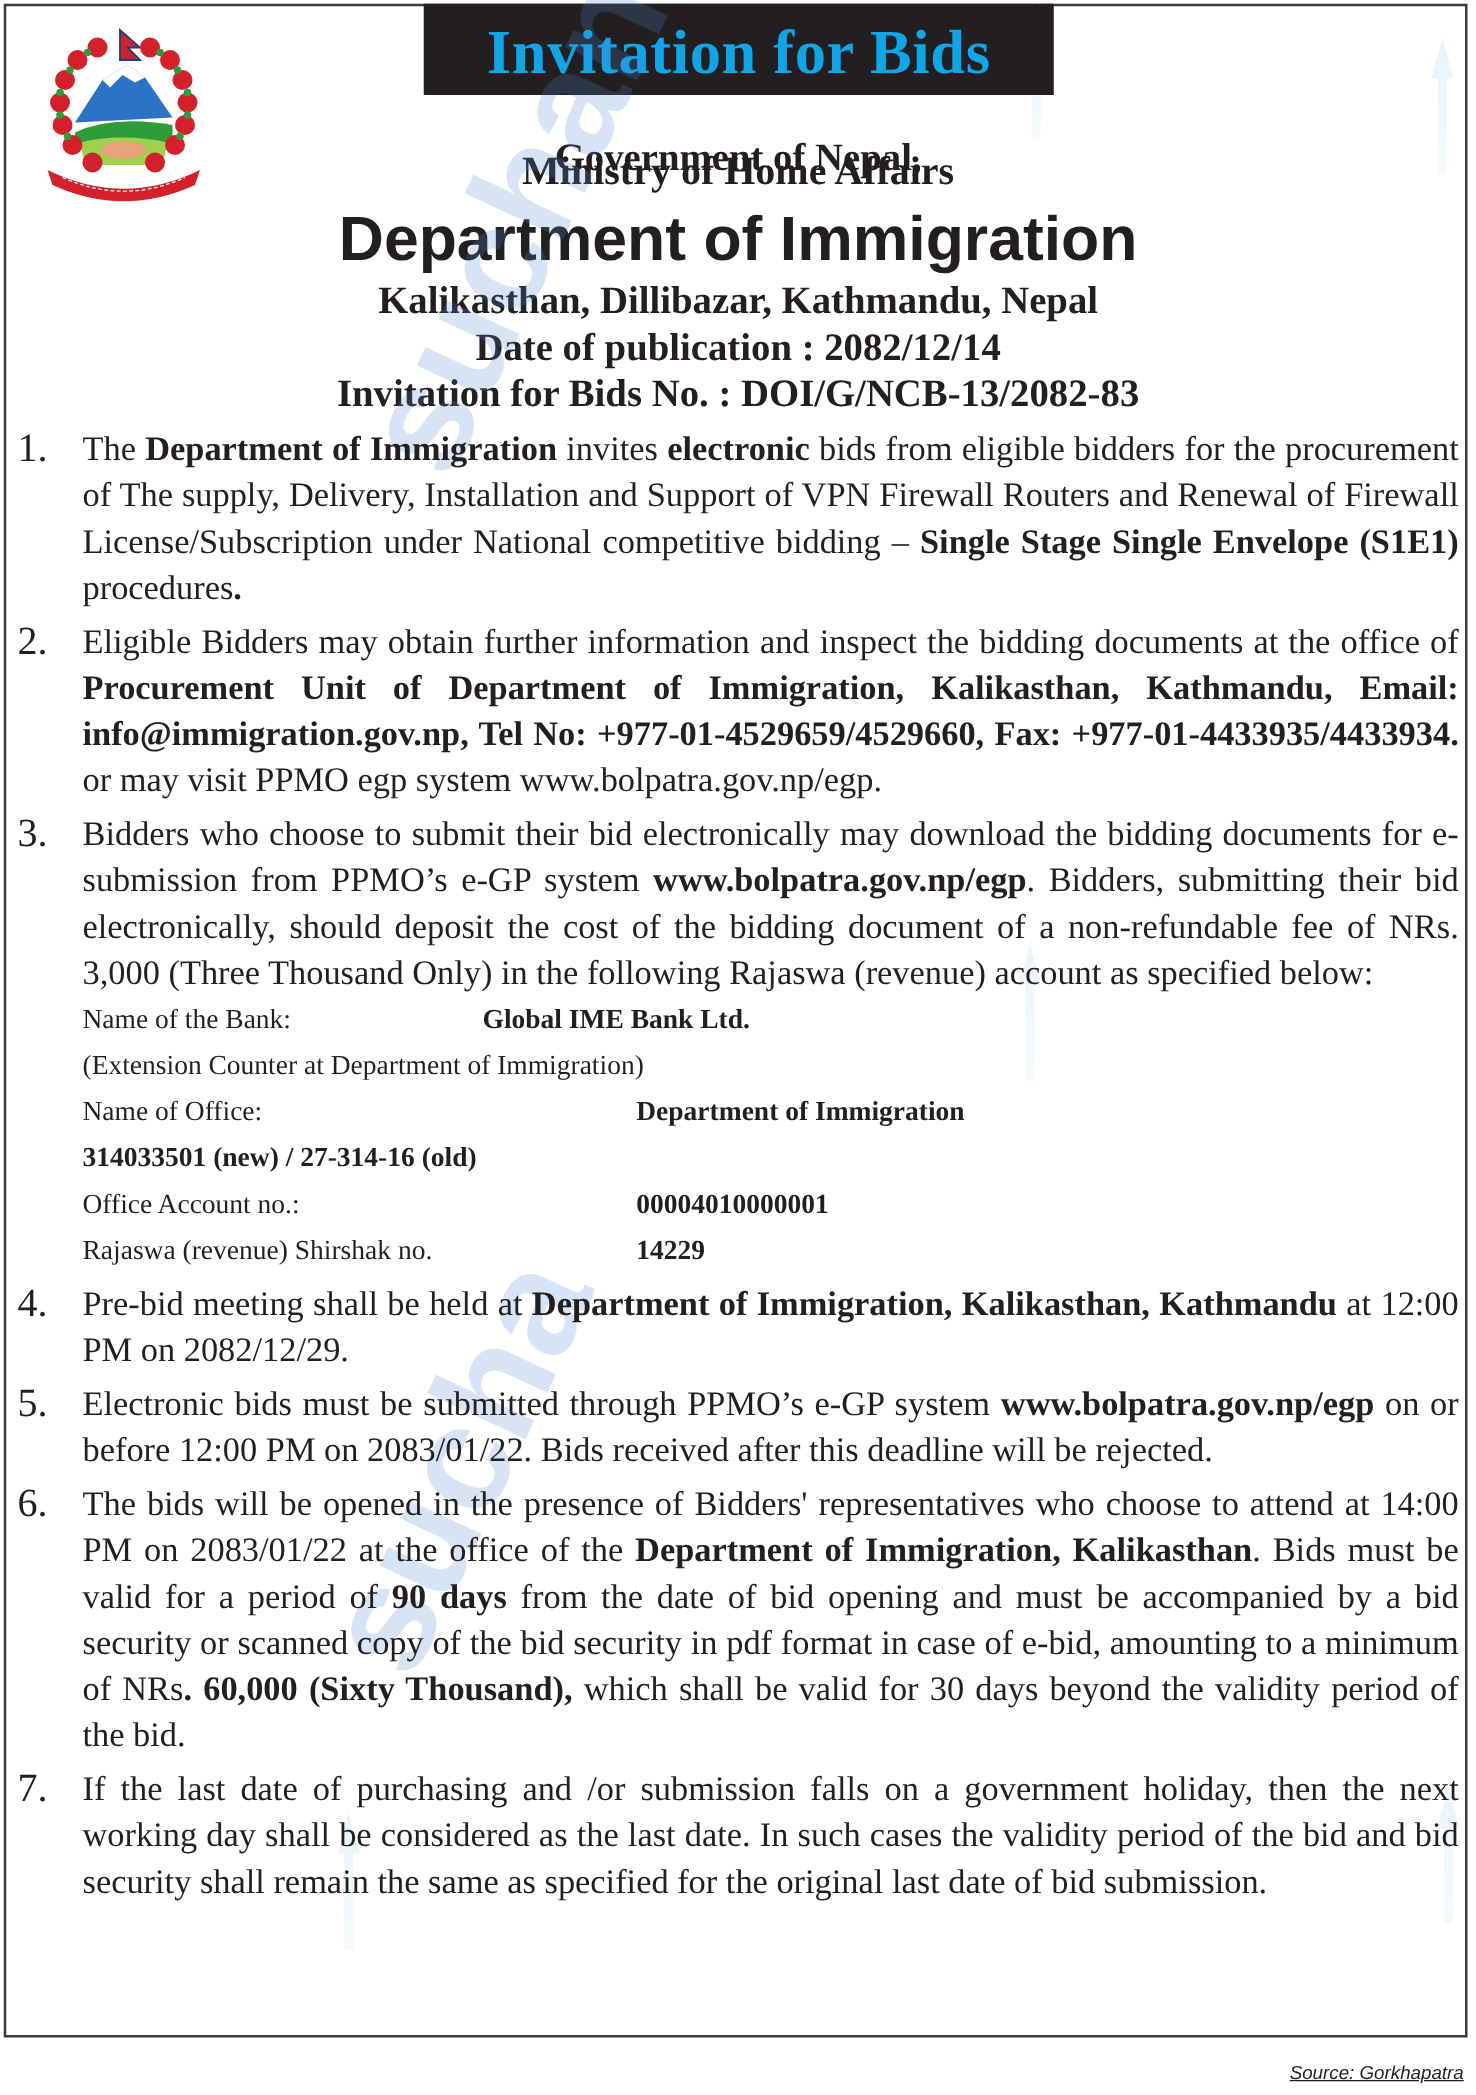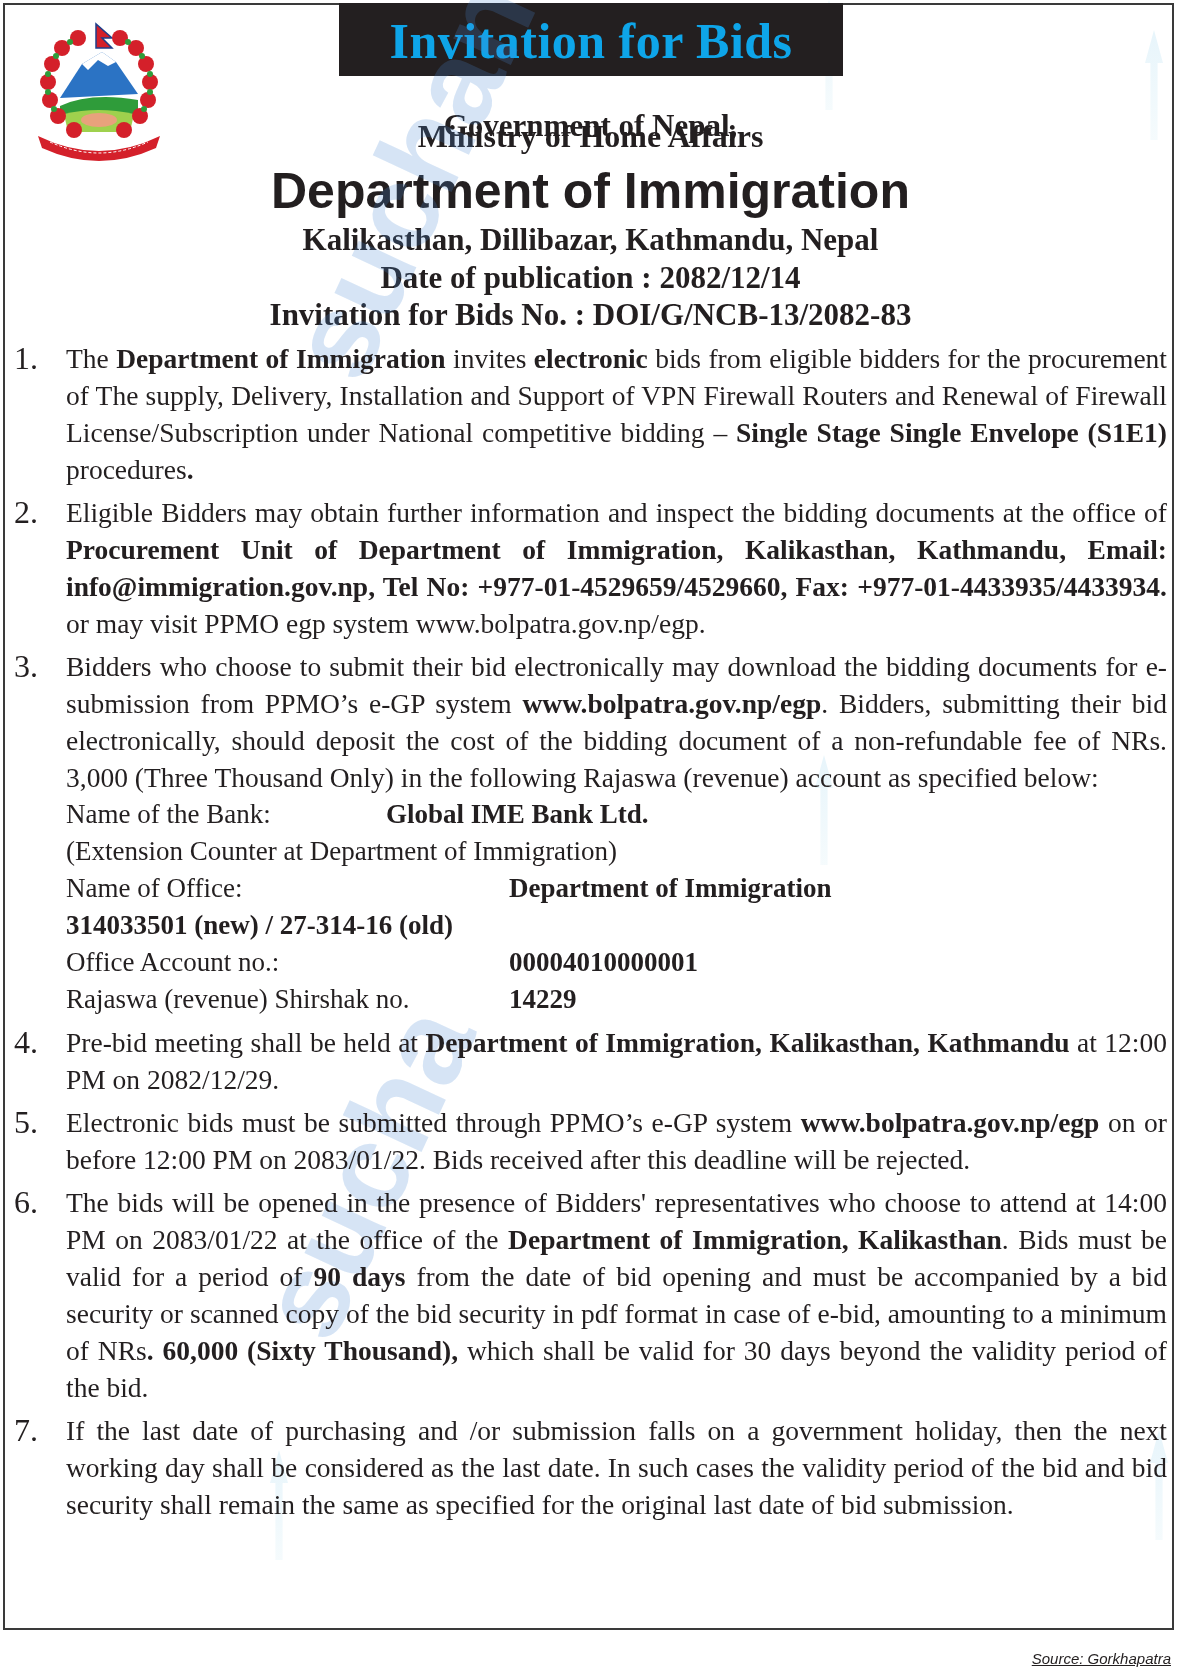--- a/index.html
+++ b/index.html
@@ -24,21 +24,21 @@
   .addr { top: 222px; font-size: 31px; line-height: 36px; }
   .pubdate { top: 260px; font-size: 31px; line-height: 36px; }
   .bidno { top: 297px; font-size: 31px; line-height: 36px; }
 
   .items { position: absolute; left: 0; top: 340px; width: 1181px; }
   .item { position: relative; padding-left: 66px; padding-right: 14px; font-size: 27.5px; line-height: 37px; text-align: justify; margin-bottom: 6px; }
   .num { position: absolute; left: 14px; top: 0; font-size: 32px; }
   .item b { font-weight: bold; }
 
   .bank-table { margin-top: 0; }
-  .bank-row { display: flex; font-size: 27px; line-height: 37px; }
+  .bank-row { display: flex; font-size: 22px; line-height: 37px; }
   .bank-label { width: 443px; flex: none; }
   .bank-label.short { width: 320px; }
   .bank-value { font-weight: bold; }
 
   .source { position: absolute; right: 10px; top: 1650px; font-family: "Liberation Sans", sans-serif; font-style: italic; font-size: 15px; text-decoration: underline; }
 
   .watermark { position: absolute; pointer-events: none; opacity: 0.22; color: #4a8ad4; font-family: "Liberation Sans", sans-serif; font-weight: bold; }
   .wm1 { left: 260px; top: 340px; font-size: 120px; transform: rotate(-65deg); transform-origin: left top; }
   .wm2 { left: 230px; top: 1300px; font-size: 120px; transform: rotate(-65deg); transform-origin: left top; }
   .arrow-wm { position: absolute; width: 18px; height: 110px; opacity: 0.18; background: linear-gradient(#7bc6e8, #c9e8f2); clip-path: polygon(50% 0, 100% 30%, 70% 30%, 70% 100%, 30% 100%, 30% 30%, 0 30%); }

